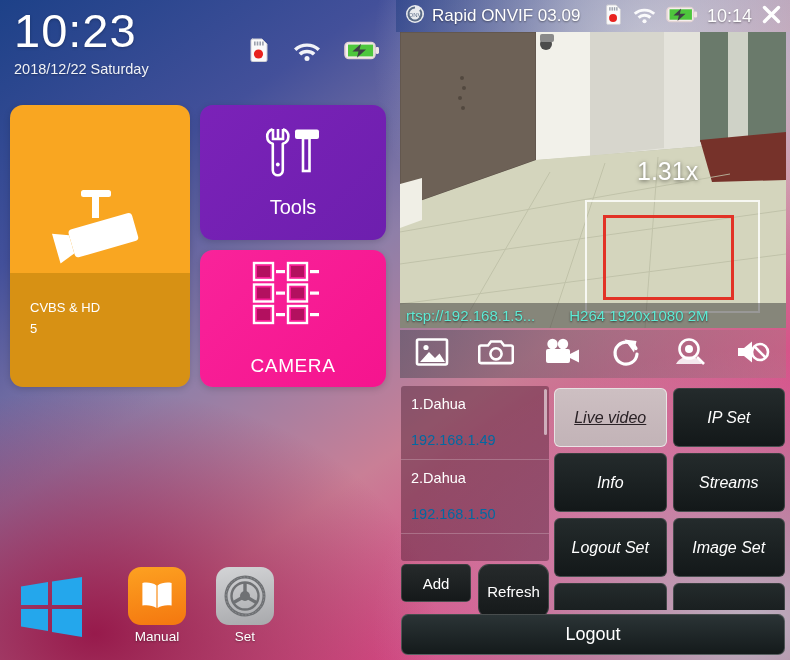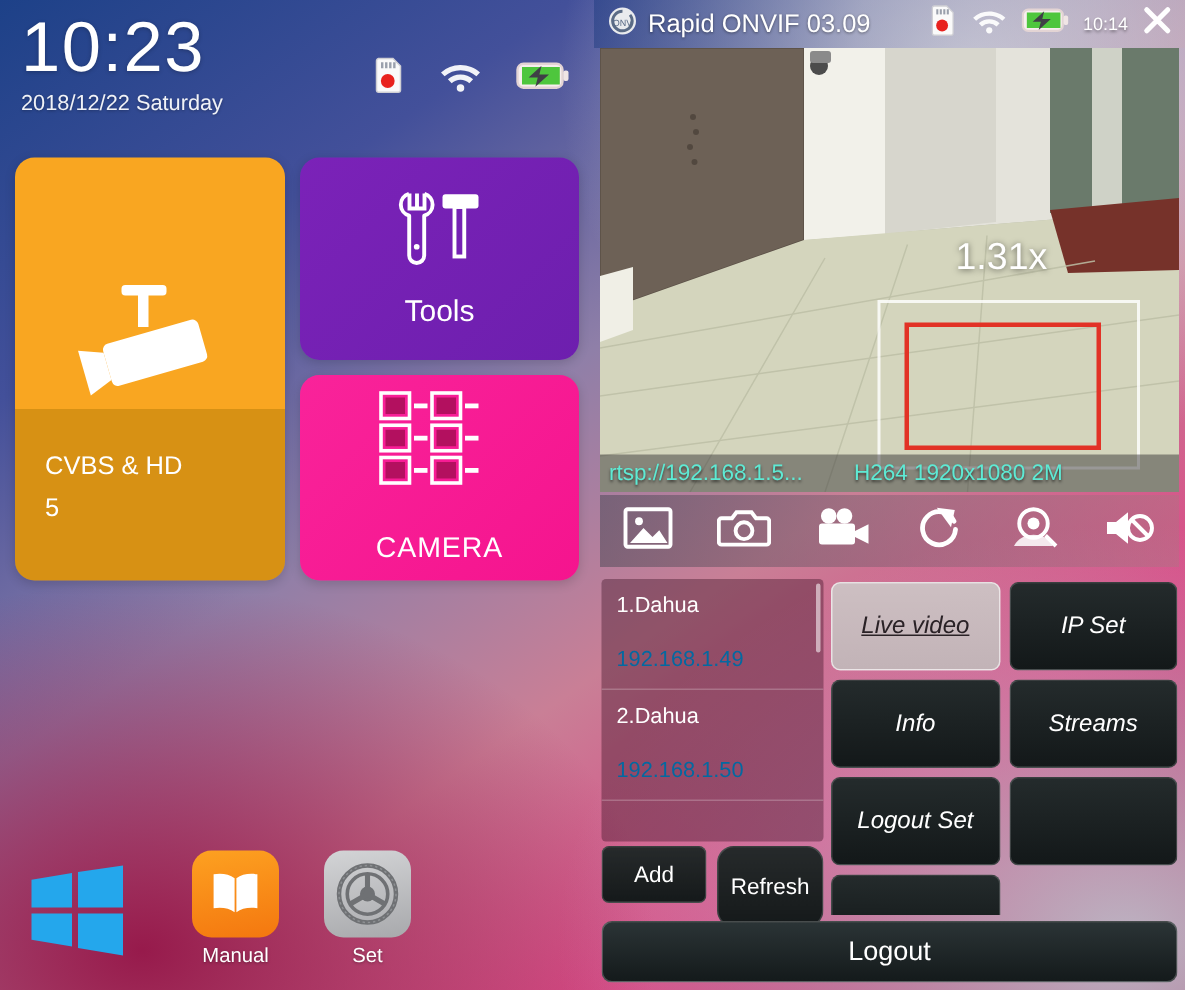--- a/index.html
+++ b/index.html
@@ -36,21 +36,21 @@
   }
 
   .tile { position: absolute; border-radius: 13px; overflow: hidden; }
 
   #tile-cvbs {
     left: 10px; top: 105px; width: 180px; height: 282px;
     background: linear-gradient(to bottom, #f9a621 0%, #f9a621 59.5%, #d79114 59.5%, #d79114 100%);
     box-shadow: 0 2px 7px rgba(0,0,0,0.16);
   }
   #tile-cvbs .cam-art { position: absolute; left: 50%; top: 85px; transform: translateX(-50%); }
-  #tile-cvbs .lbl { position: absolute; left: 20px; top: 192px; color: #fff; font-size: 17px; line-height: 1.62; }
+  #tile-cvbs .lbl { position: absolute; left: 20px; top: 192px; color: #fff; font-size: 13px; line-height: 1.62; }
 
   #tile-tools {
     left: 200px; top: 105px; width: 186px; height: 135px;
     background: linear-gradient(135deg, #7b22b8 0%, #6d1fae 100%);
     box-shadow: 0 2px 7px rgba(0,0,0,0.16);
     display: flex; flex-direction: column; align-items: center; justify-content: center;
   }
   #tile-tools .lbl { color: #fff; font-size: 20px; margin-top: 4px; }
 
   #tile-camera {
@@ -85,21 +85,21 @@
   
   #right-panel { position: absolute; left: 396px; top: 0; width: 394px; height: 660px; }
 
   #app-titlebar {
     position: absolute; left: 0; top: 0; width: 394px; height: 32px;
     display: flex; align-items: center; padding: 0 8px 0 9px;
     background: linear-gradient(100deg, rgba(34,62,130,0.55) 0%, rgba(120,130,165,0.35) 45%, rgba(205,170,180,0.30) 100%);
   }
   #app-titlebar .app-title { color: #fff; font-size: 17px; margin-left: 7px; text-shadow: 0 1px 2px rgba(0,0,0,0.45); }
   #titlebar-right { margin-left: auto; display: flex; align-items: center; gap: 9px; }
-  #titlebar-right .tb-time { color: #fff; font-size: 12px; text-shadow: 0 1px 2px rgba(0,0,0,0.4); }
+  #titlebar-right .tb-time { color: #fff; font-size: 18px; text-shadow: 0 1px 2px rgba(0,0,0,0.4); }
 
   #video-wrap {
     position: absolute; left: 4px; top: 32px; width: 386px; height: 296px; overflow: hidden;
     background: #6d6a63;
   }
   #video-scene { position: absolute; inset: 0; }
   #zoom-label {
     position: absolute; left: 237px; top: 125px; color: #fff; font-size: 25px;
     text-shadow: 0 1px 4px rgba(0,0,0,0.55);
   }
@@ -450,18 +450,19 @@
     <div class="dark-btn" id="btn-add">Add</div>
     <div class="dark-btn" id="btn-refresh">Refresh</div>
   </div>
 
   <div id="action-grid">
     <div class="grid-btn active">Live video</div>
     <div class="grid-btn">IP Set</div>
     <div class="grid-btn">Info</div>
     <div class="grid-btn">Streams</div>
     <div class="grid-btn">Logout Set</div>
+    <div class="grid-btn">Image Set</div>
     <div class="grid-btn blank"></div>
     <div class="grid-btn blank"></div>
   </div>
 
   <div id="logout-btn">Logout</div>
 </div>
 
 </body></html>

